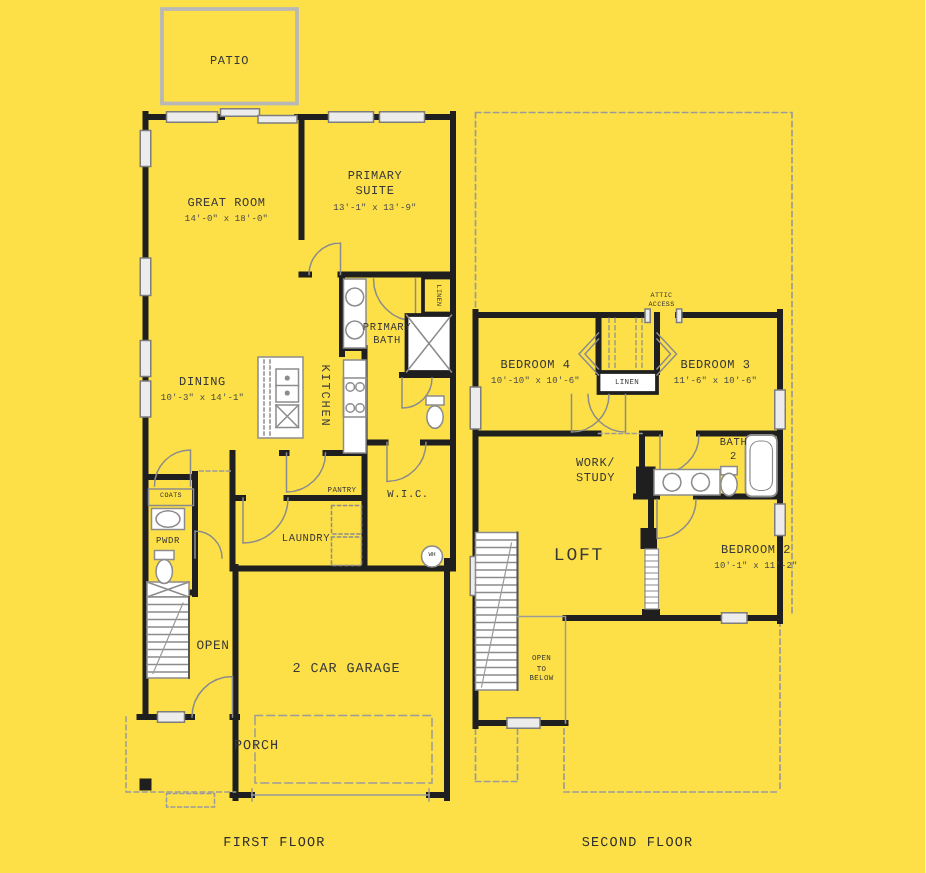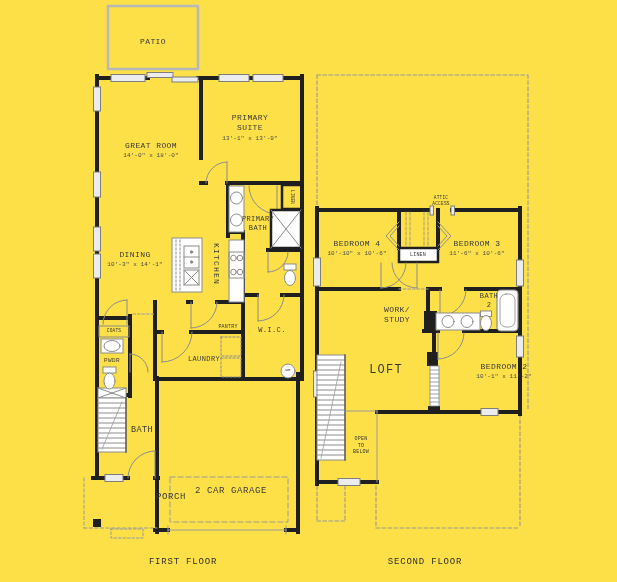--- a/index.html
+++ b/index.html
@@ -207,21 +207,21 @@
       <path d="M317,360 H345 M317,365 H345 M317,370 H345 M317,375 H345 M317,380 H345 M317,385 H345 M317,390 H345 M317,395 H345 M317,400 H345 M317,405 H345 M317,410 H345 M317,415 H345 M317,420 H345 M317,425 H345 M317,430 H345 M317,435 H345 M317,440 H345 M317,445 H345 M317,450 H345 M317,455 H345"></path>
       <path d="M345,355 V460" stroke="#555" stroke-width="1.3"></path>
       <path d="M321,458 L341,362" stroke="#9a9a9a" stroke-width=".8"></path>
       <path d="M345,411 H377 M377,411 V482" stroke="#9a9a9a"></path>
     </g>
   </g>
 </svg>
 
   <div class="lbl" style="left:153px;top:42px;">PATIO</div>
 
-  <div class="lbl" style="left:151px;top:151px;">
+  <div class="lbl" style="left:151px;top:141px;">
     <span class="nm">GREAT ROOM</span>
     <span class="dims">14'-0" x 18'-0"</span>
   </div>
 
   <div class="lbl" style="left:250px;top:128px;">
     <span class="nm" style="max-width:50px;">PRIMARY SUITE</span>
     <span class="dims">13'-1" x 13'-9"</span>
   </div>
 
   <div class="lbl s7" style="left:258px;top:224px;">
@@ -234,22 +234,22 @@
     <span class="nm">DINING</span>
     <span class="dims">10'-3" x 14'-1"</span>
   </div>
 
   <div class="lbl s5" style="left:228px;top:327px;">PANTRY</div>
   <div class="lbl s7" style="left:272px;top:331px;">W.I.C.</div>
   <div class="lbl s7" style="left:204px;top:360px;">LAUNDRY</div>
   <div class="vlbl s45" style="left:292px;top:197px;">LINEN</div>
   <div class="lbl s45" style="left:114px;top:331px;">COATS</div>
   <div class="lbl s6" style="left:112px;top:361px;">PWDR</div>
-  <div class="lbl s85" style="left:142px;top:431px;">BATH</div>
-  <div class="lbl s9" style="left:231px;top:447px;margin-top:45px;">2 CAR GARAGE</div>
+  <div class="lbl s85" style="left:142px;top:431px;">OPEN</div>
+  <div class="lbl s9" style="left:231px;top:447px;">2 CAR GARAGE</div>
   <div class="lbl s9" style="left:127px;top:498px;margin-left:44px;">PORCH</div>
   <div class="lbl s4" style="left:288px;top:371px;">WH</div>
   <div class="lbl title" style="left:183px;top:563px;">FIRST FLOOR</div>
 
   <div class="lbl s45" style="left:441px;top:201px;">
     <span class="nm" style="max-width:22px;">ATTIC ACCESS</span>
   </div>
 
   <div class="lbl" style="left:357px;top:249px;">
     <span class="nm">BEDROOM 4</span>

